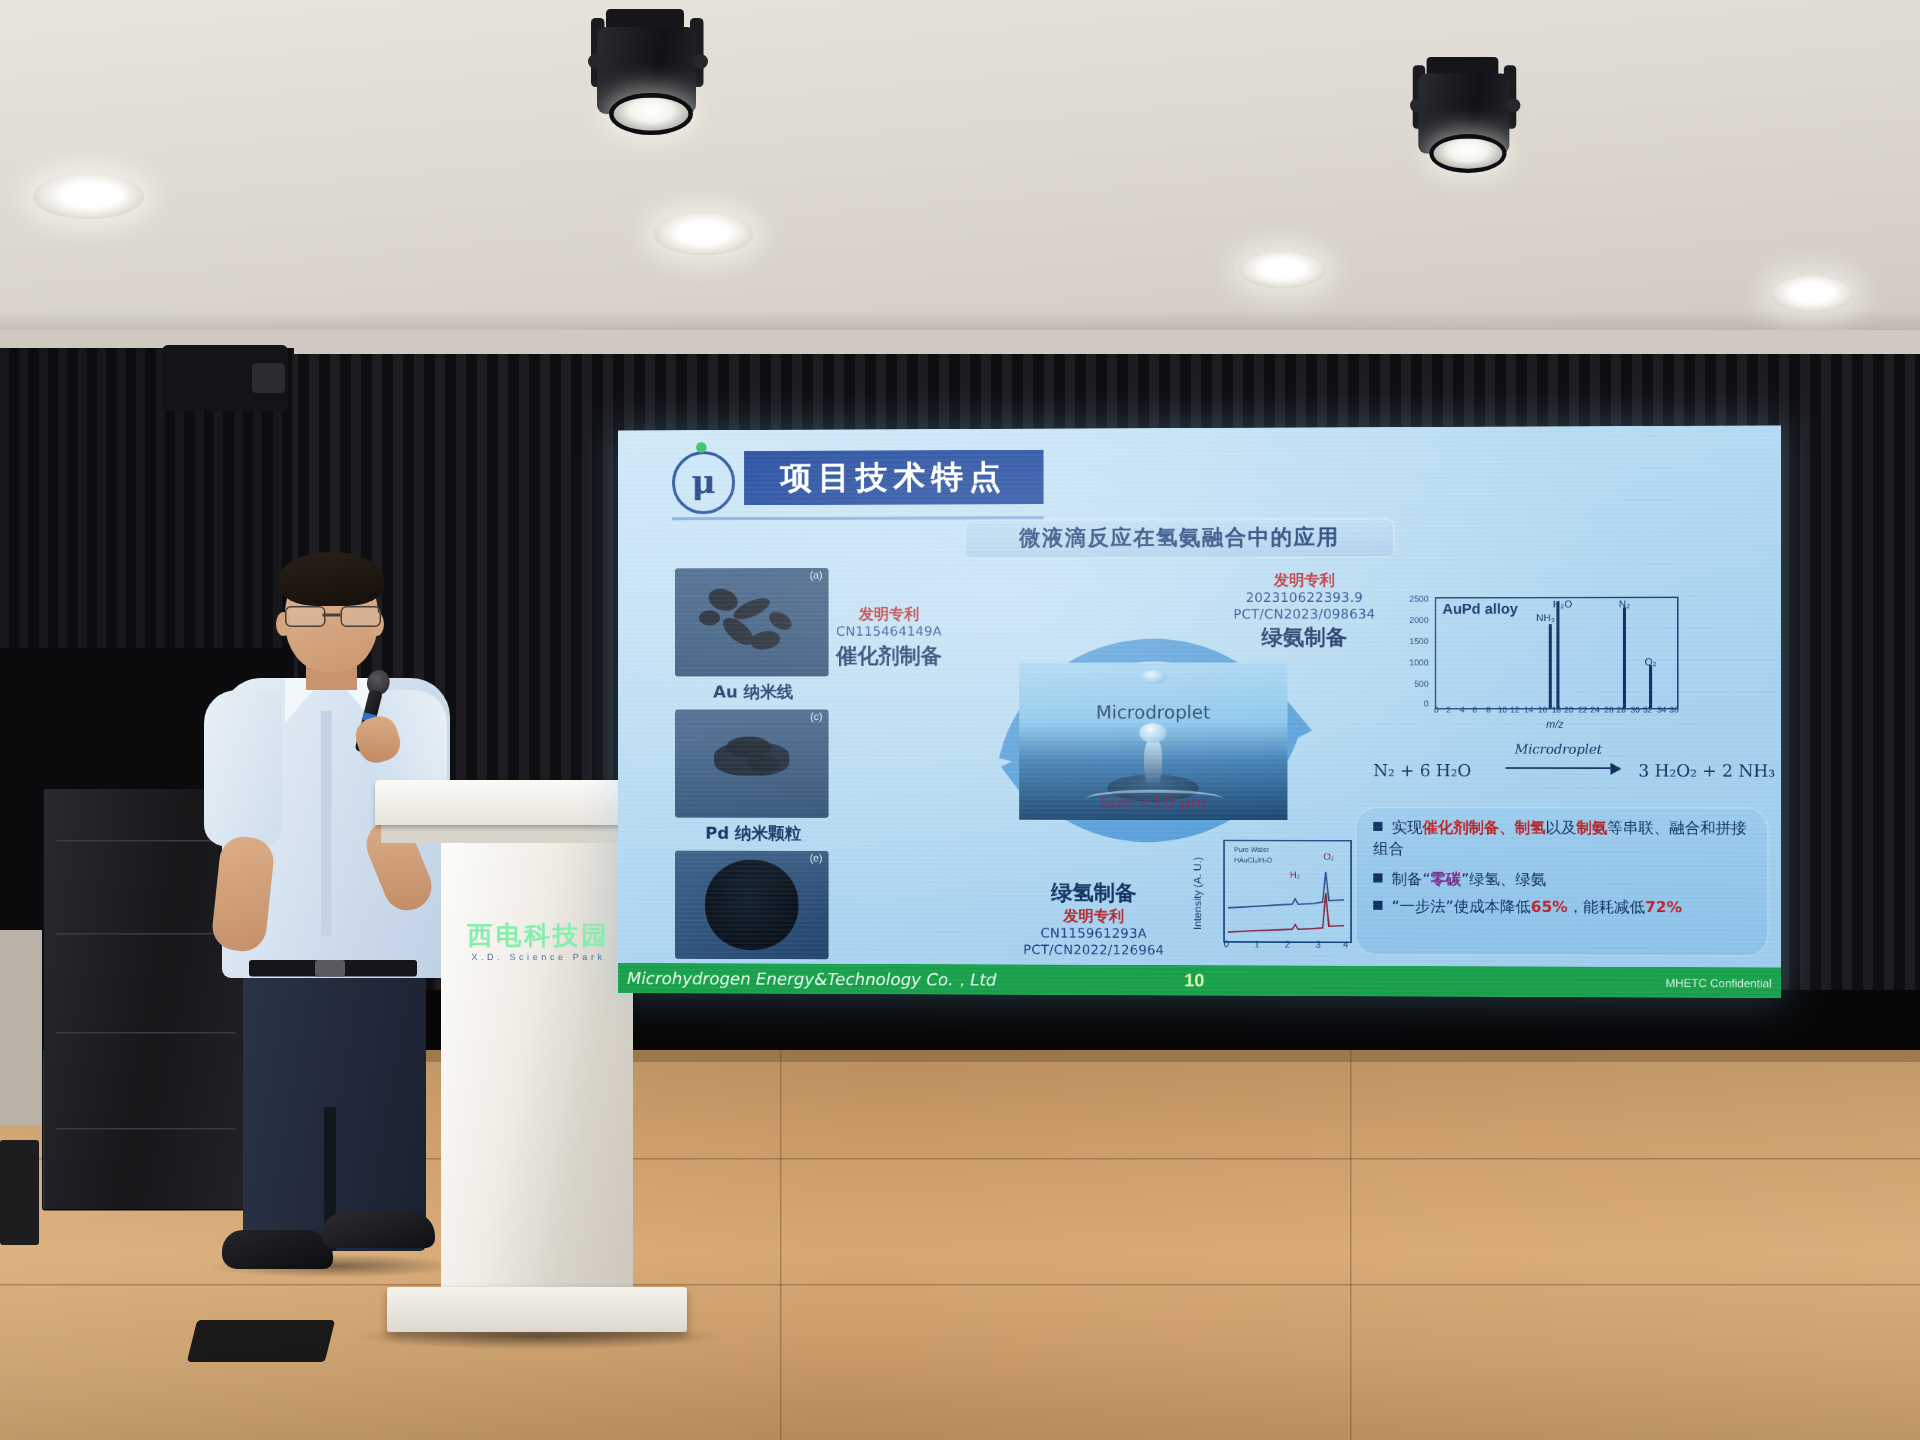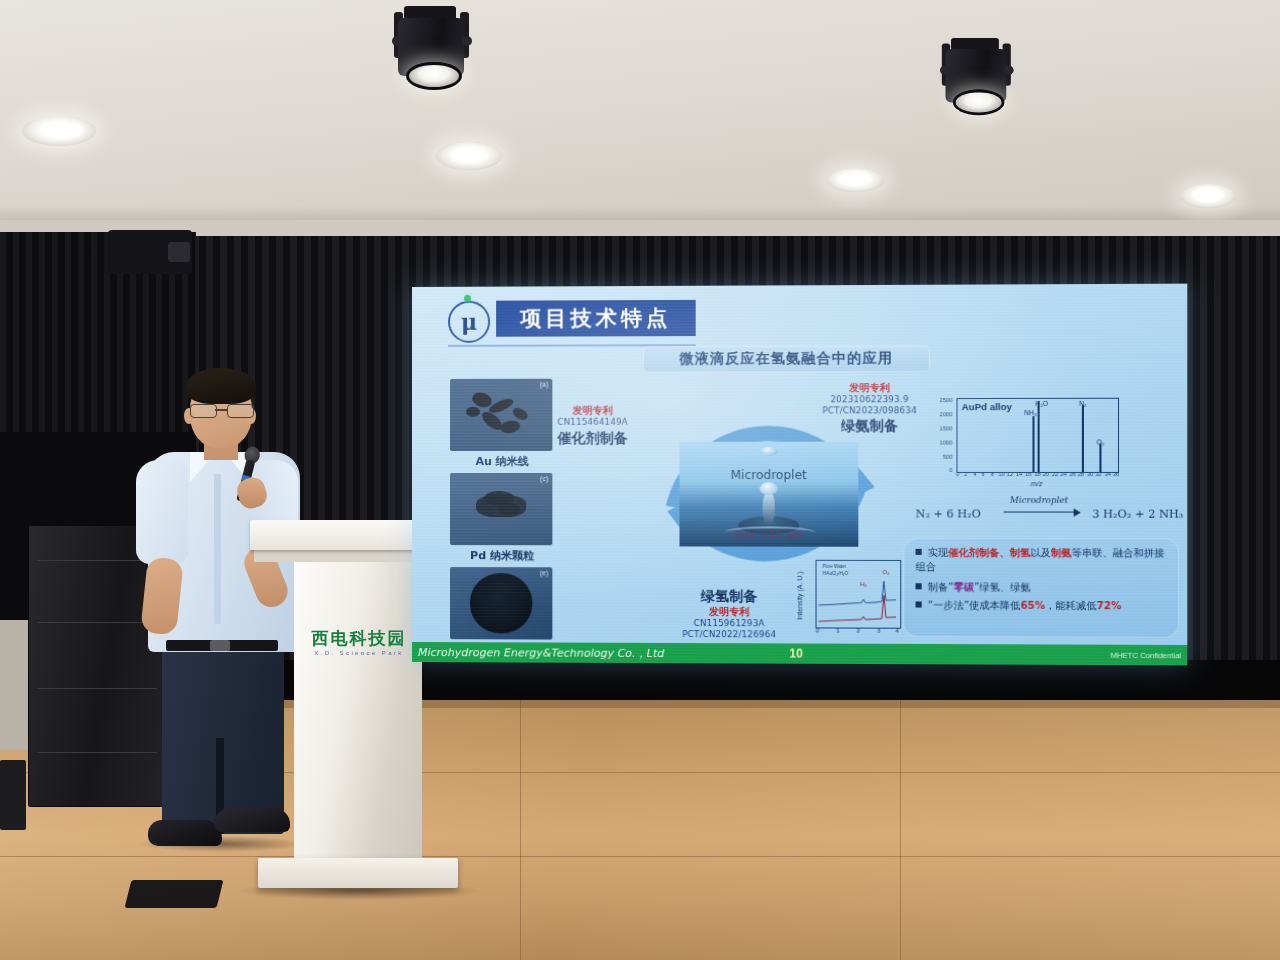--- a/index.html
+++ b/index.html
@@ -59,22 +59,22 @@
     background:linear-gradient(180deg,#fbfaf7,#e7e3db);border-radius:3px 3px 0 0;
     box-shadow:0 2px 3px rgba(0,0,0,.25);}
   .pod-lip{position:absolute;left:4px;top:28px;width:207px;height:14px;background:#d9d4ca;}
   .pod-neck{position:absolute;left:44px;top:42px;width:128px;height:300px;
     background:linear-gradient(100deg,#fdfcfa 0%,#f1eee8 40%,#d8d3c9 72%,#cdc7bd 100%);}
   .pod-base{position:absolute;left:8px;top:338px;width:200px;height:30px;
     background:linear-gradient(180deg,#f5f2ec,#ddd8cf);border-radius:2px;box-shadow:0 3px 6px rgba(0,0,0,.3);}
   .pod-shadow{position:absolute;left:-16px;top:362px;width:250px;height:18px;
     background:radial-gradient(ellipse at 50% 50%,rgba(0,0,0,.40),rgba(0,0,0,0) 70%);}
   .pod-logo{position:absolute;left:52px;top:95px;width:114px;text-align:center;}
-  .pod-logo .cn{font-size:17px;font-weight:700;color:#15803d;letter-spacing:2px;line-height:1.1;
-    font-family:"DejaVu Sans",sans-serif;margin-top:14px;}
+  .pod-logo .cn{font-size:17px;font-weight:700;color:#86efac;letter-spacing:2px;line-height:1.1;
+    font-family:"DejaVu Sans",sans-serif;}
   .pod-logo .en{font-size:6px;color:#4a6ea8;letter-spacing:2.4px;margin-top:2px;}
 
   
   .person{position:absolute;left:128px;top:368px;width:180px;height:520px;}
   .head{position:absolute;left:62px;top:6px;width:62px;height:74px;border-radius:48% 48% 44% 44%;
     background:linear-gradient(160deg,#e2b894,#c99770);}
   .hair{position:absolute;left:58px;top:0px;width:70px;height:36px;border-radius:50% 50% 36% 36%;
     background:linear-gradient(170deg,#2a2119,#140f0b);}
   .ear{position:absolute;top:40px;width:10px;height:16px;border-radius:50%;background:#d5a57e;}
   .glasses{position:absolute;left:62px;top:36px;width:62px;height:13px;}

